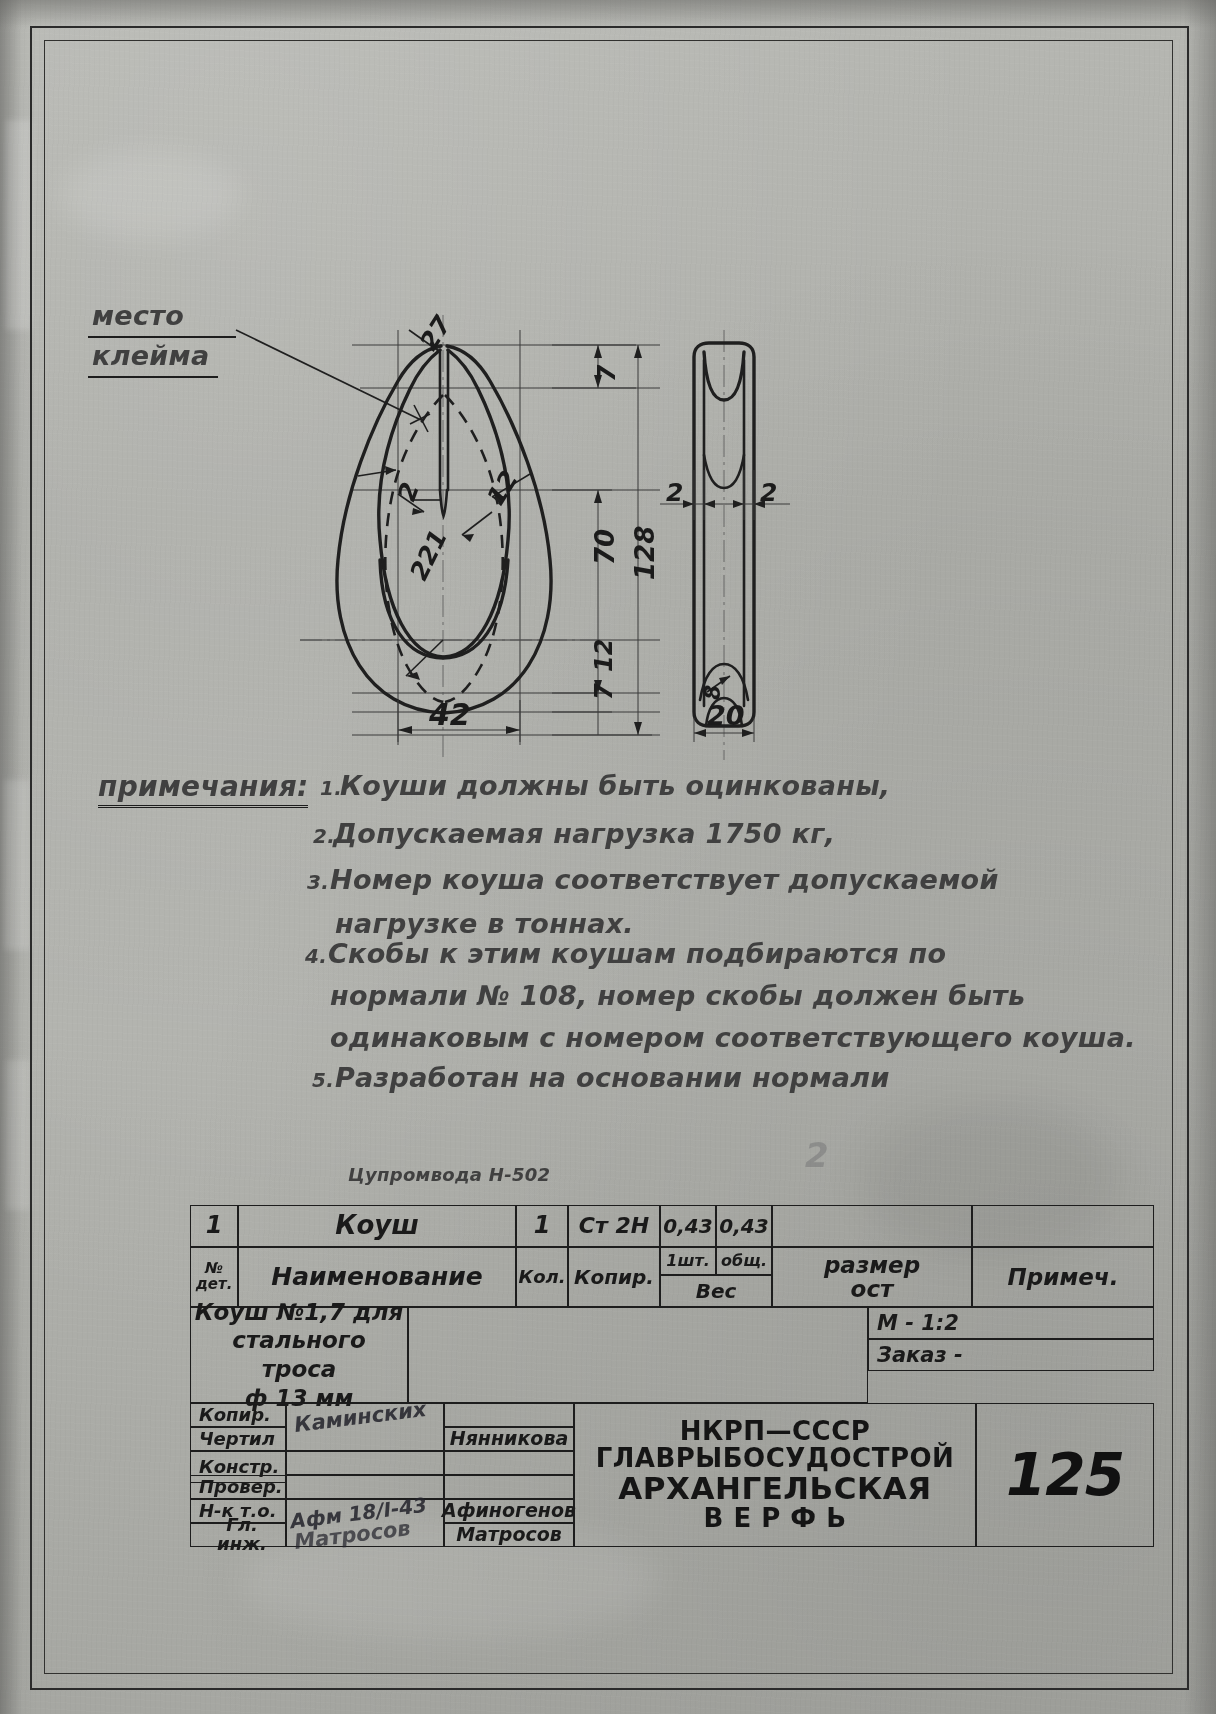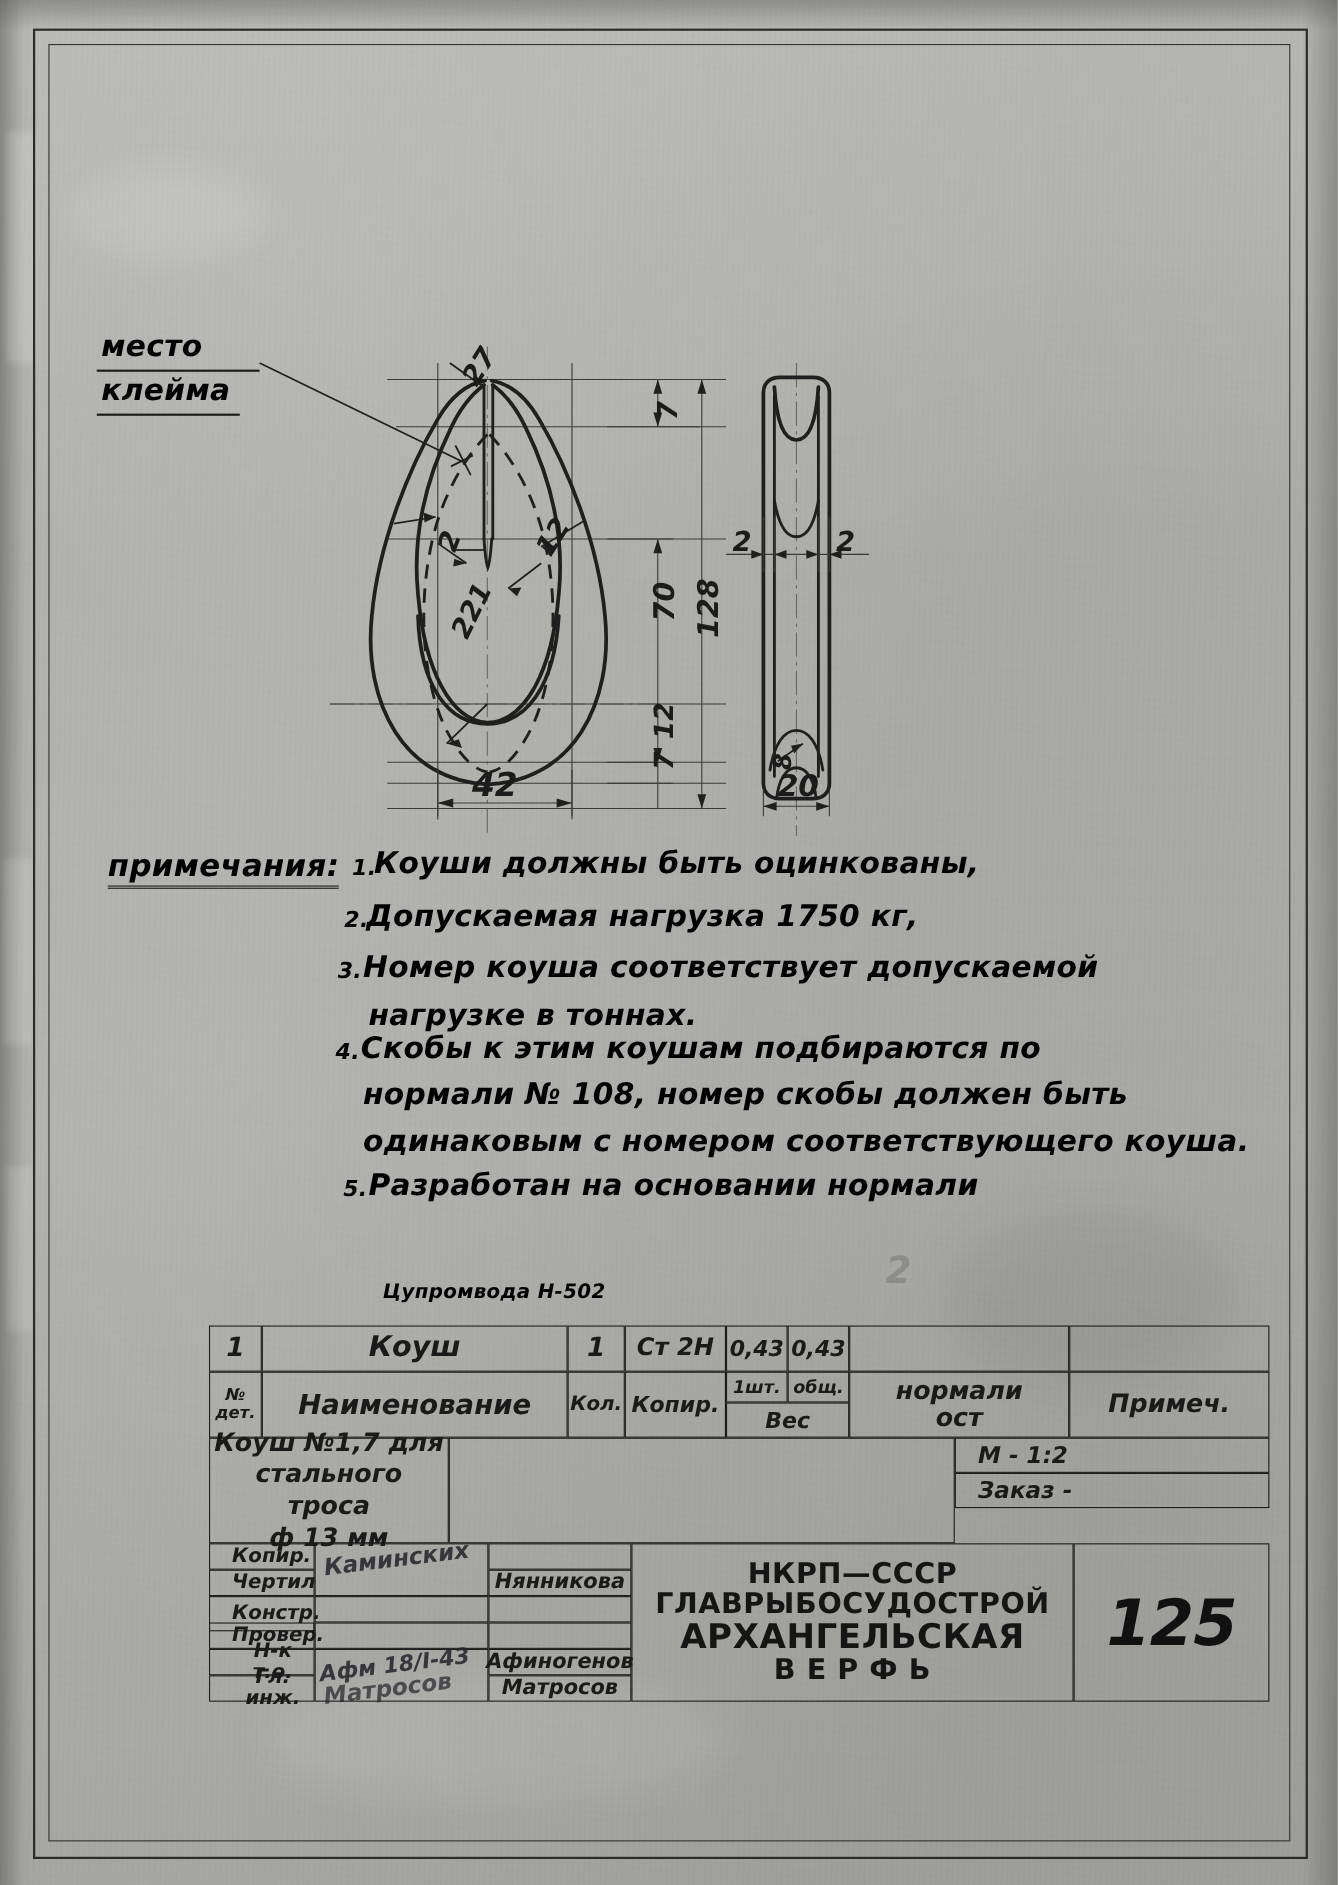--- a/index.html
+++ b/index.html
@@ -44,36 +44,36 @@
   .hid{stroke:#1f1f1f;stroke-width:2.6;fill:none;stroke-dasharray:13 9;stroke-linecap:butt;}
   .lead{stroke:#1f1f1f;stroke-width:1.6;fill:none;}
   
   #tb{position:absolute;left:190px;top:1205px;width:964px;height:340px;}
   .tcell{
     position:absolute;box-sizing:border-box;border:1.5px solid #1d1d1d;
     display:flex;align-items:center;justify-content:center;text-align:center;
     font-family:"DejaVu Sans", sans-serif;font-style:italic;font-weight:700;
     color:#1a1a1a;line-height:1.05;
   }
-  .tcell.left{justify-content:flex-start;padding-left:20px;}
+  .tcell.left{justify-content:flex-start;padding-left:8px;}
   .org{
     font-family:"DejaVu Sans", sans-serif;font-weight:700;font-style:normal;
     color:#151515;text-align:center;letter-spacing:.5px;
   }
   .bignum{
     font-family:"DejaVu Sans", sans-serif;font-weight:700;
     font-size:58px;color:#111;letter-spacing:-1px;
   }
   .sig{
     font-family:"DejaVu Sans", sans-serif;font-style:italic;font-weight:700;
     color:#23232b;opacity:.85;transform:rotate(-7deg);
   }
   .note{
     position:absolute;font-family:"DejaVu Sans", sans-serif;font-style:italic;
-    font-weight:700;color:#000000;letter-spacing:.3px;white-space:nowrap;
+    font-weight:700;color:#404040;letter-spacing:.3px;white-space:nowrap;
   }
   .dimtxt{
     position:absolute;font-family:"DejaVu Sans", sans-serif;font-style:italic;
     font-weight:700;color:#1b1b1b;white-space:nowrap;
   }
   .rot90{transform:rotate(-90deg);transform-origin:left top;}
   .faint{color:#6e6e70;opacity:.8;}
 </style>
 </head>
 <body>
@@ -297,21 +297,21 @@
     <span>№</span>
     <span>дет.</span>
   </div>
   <div class="tcell" style="left:48px;top:42px;width:278px;height:60px;font-size:25px;">Наименование</div>
   <div class="tcell" style="left:326px;top:42px;width:52px;height:60px;font-size:18px;">Кол.</div>
   <div class="tcell" style="left:378px;top:42px;width:92px;height:60px;font-size:20px;">Копир.</div>
   <div class="tcell" style="left:470px;top:42px;width:56px;height:28px;font-size:16px;">1шт.</div>
   <div class="tcell" style="left:526px;top:42px;width:56px;height:28px;font-size:16px;">общ.</div>
   <div class="tcell" style="left:470px;top:70px;width:112px;height:32px;font-size:20px;">Вес</div>
   <div class="tcell" style="left:582px;top:42px;width:200px;height:60px;flex-direction:column;font-size:23px;">
-    <span>нормали</span>
+    <span>размер</span>
     <span>ост</span>
   </div>
   <div class="tcell" style="left:782px;top:42px;width:182px;height:60px;font-size:23px;">Примеч.</div>
 
   <div class="tcell" style="left:0;top:102px;width:218px;height:96px;flex-direction:column;font-size:23px;line-height:1.25;">
     <span>Коуш №1,7 для</span>
     <span>стального троса</span>
     <span>ф 13 мм</span>
   </div>
   <div class="tcell" style="left:218px;top:102px;width:460px;height:96px;"></div>

